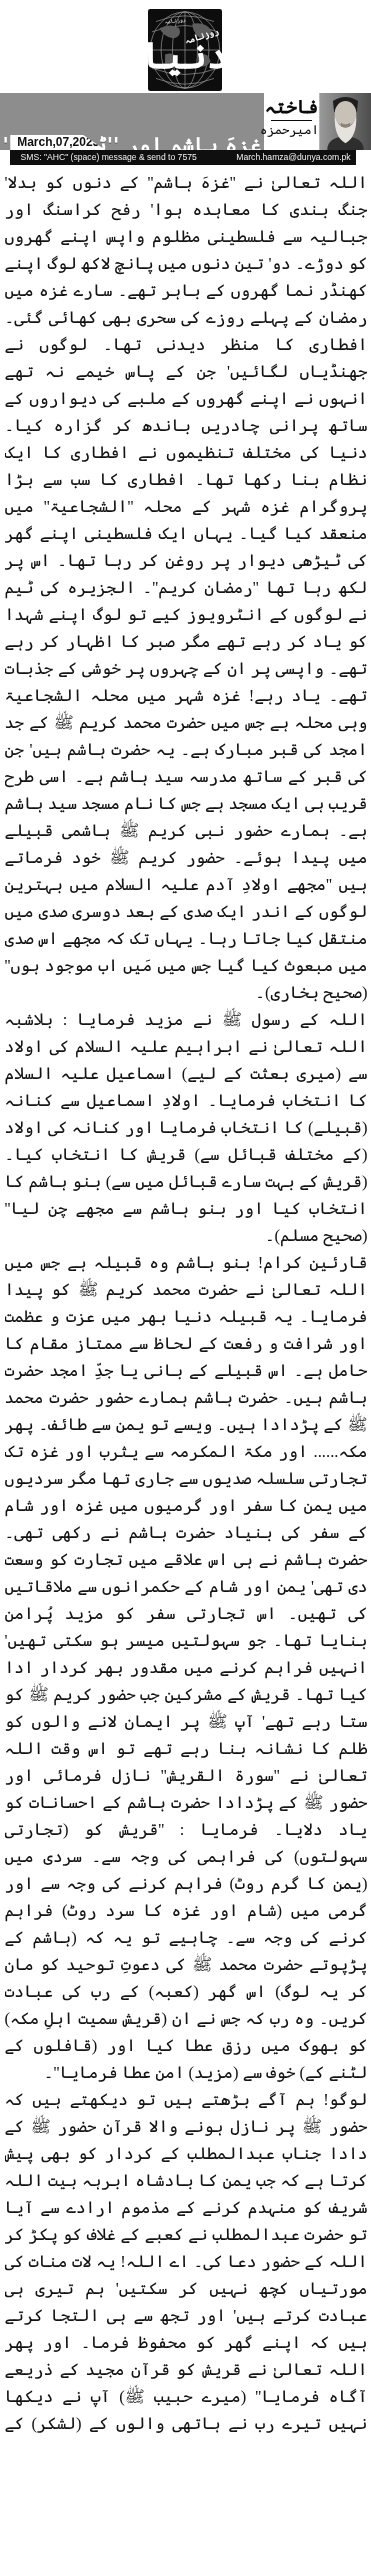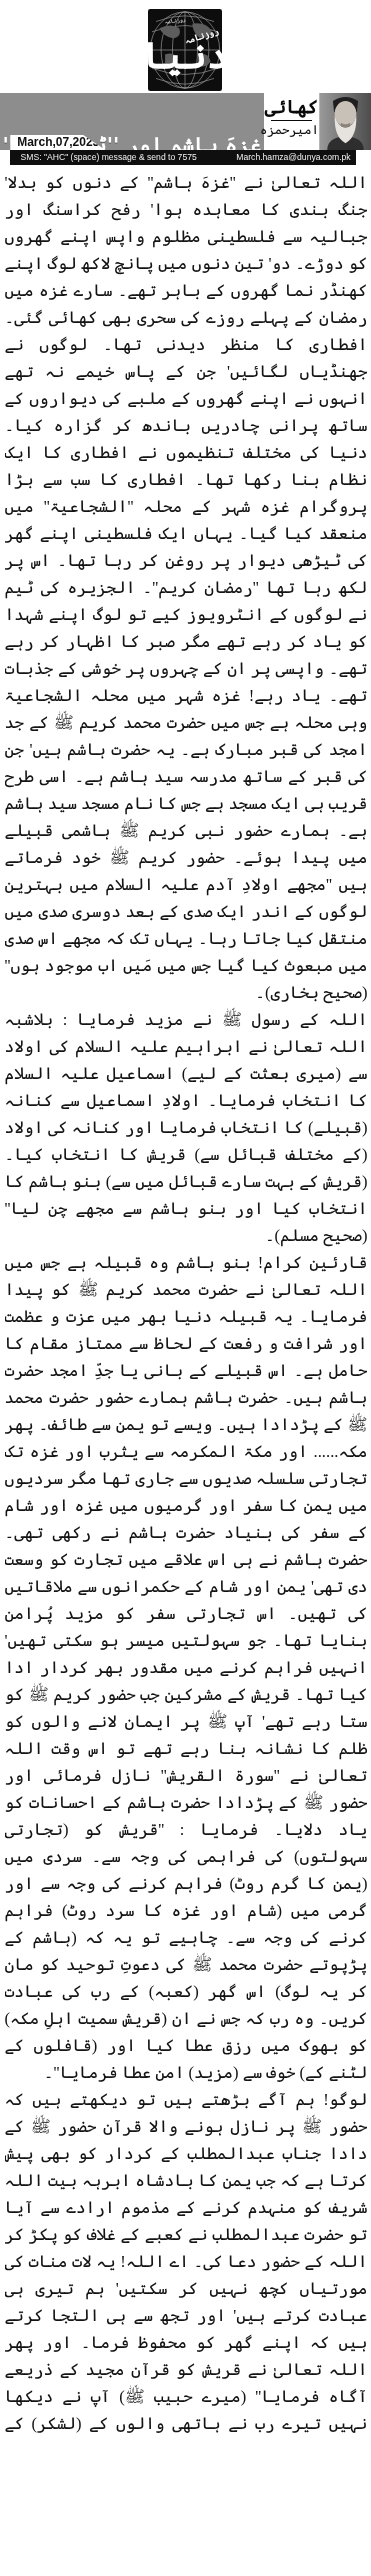--- a/index.html
+++ b/index.html
@@ -67,21 +67,21 @@
     </svg>
   </div>
 
   <div class="title-bar">
     <div class="title-text">غزہَ ہاشم اور ''ٹرمپ غزہ''</div>
   </div>
 
   <div class="date-badge">March,07,2025</div>
 
   <div class="fakhta-block">
-    <div class="fakhta-logo">کھائی</div>
+    <div class="fakhta-logo">فاختہ</div>
     <div class="fakhta-rule"></div>
     <div class="author-name">امیرحمزہ</div>
   </div>
 
   <div class="photo">
     <svg viewBox="0 0 92 100">
       <defs>
         <linearGradient id="bgph" x1="0" y1="0" x2="1" y2="0">
           <stop offset="0" stop-color="#9a9a9a"></stop>
           <stop offset="1" stop-color="#4c4c4c"></stop>

